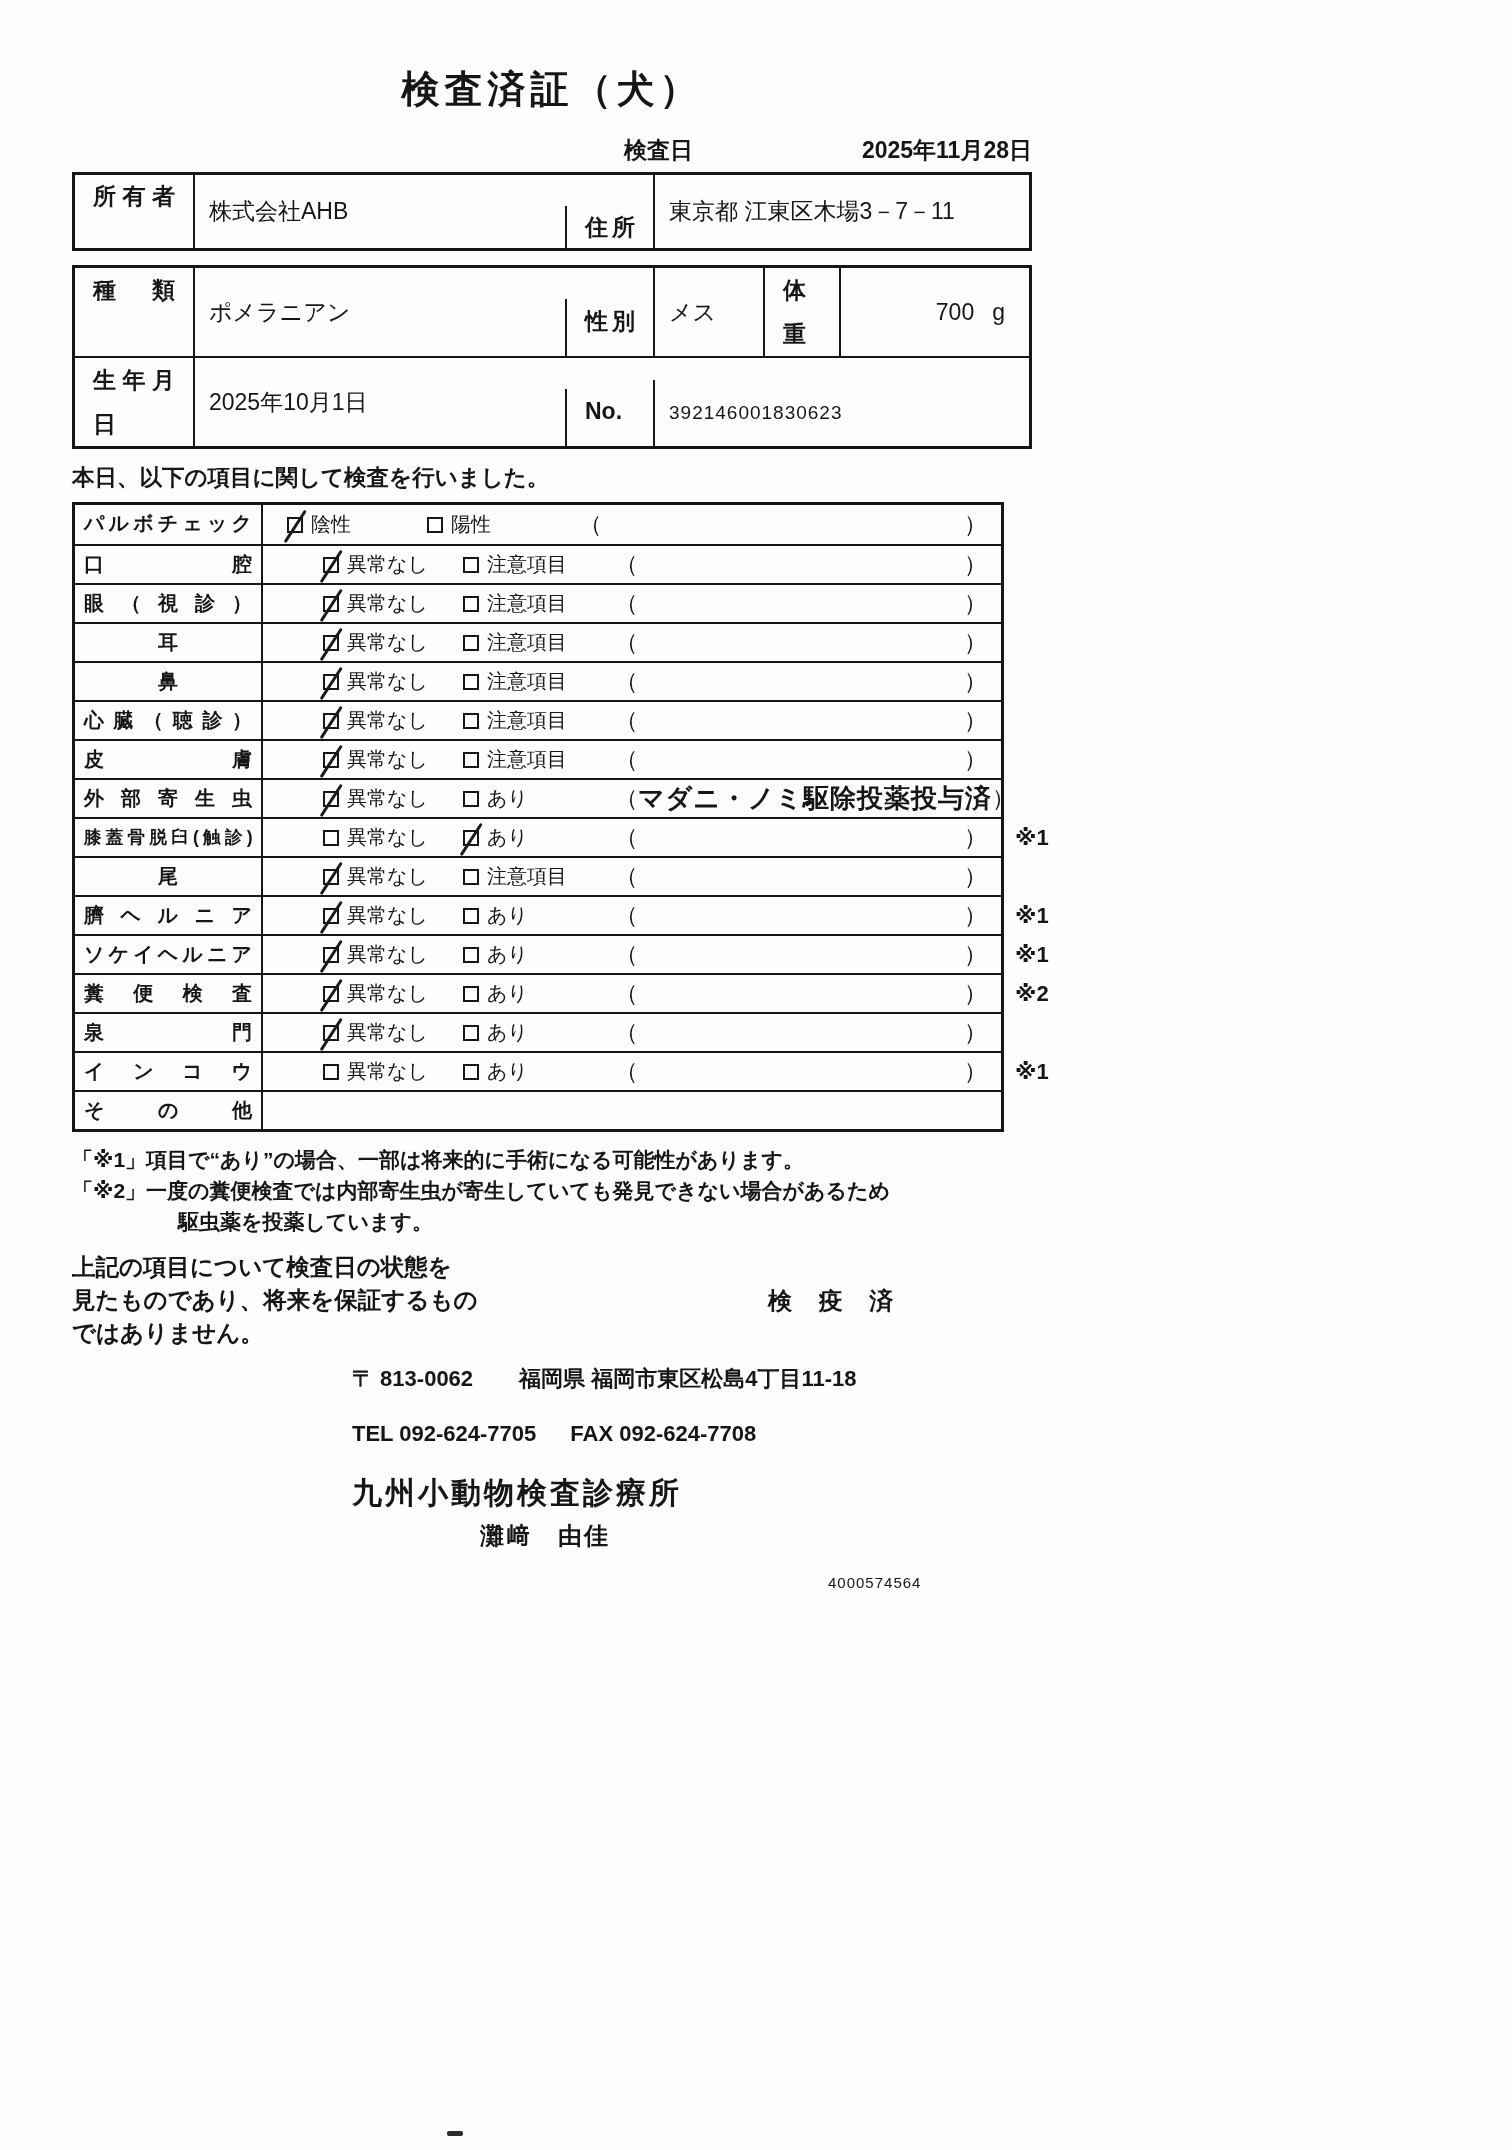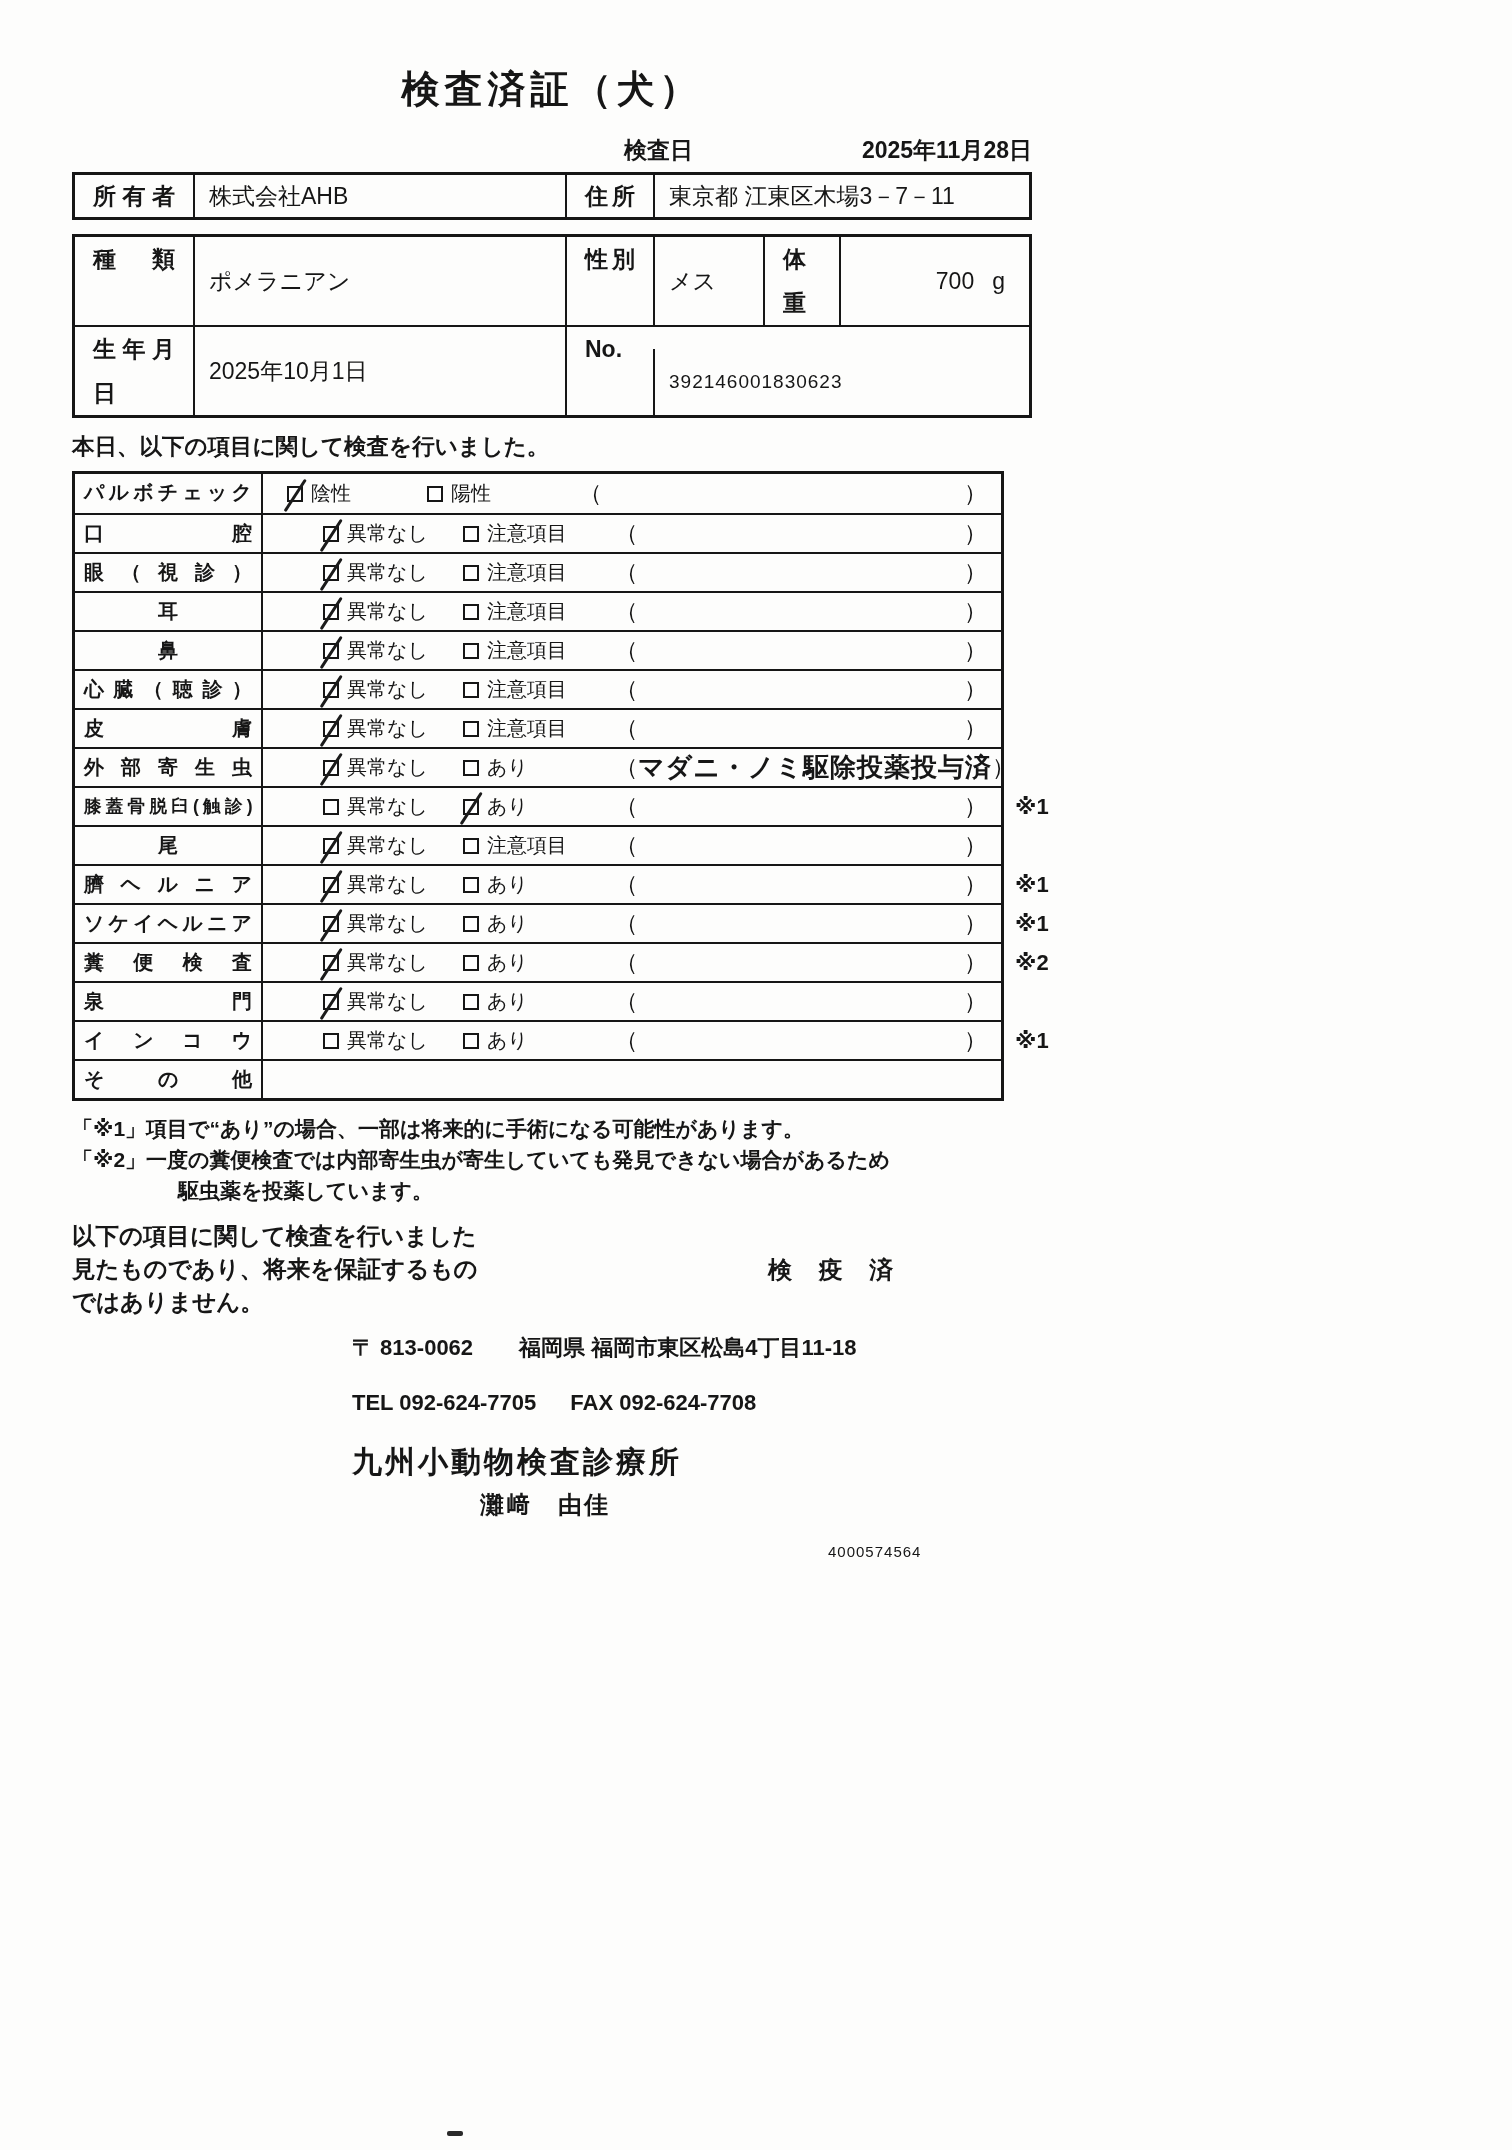--- a/index.html
+++ b/index.html
@@ -22,21 +22,21 @@
   .htable { width:960px; border:3px solid #161616; margin-top:6px; }
   .hrow { display:flex; width:100%; }
   .hrow + .hrow { border-top:2.5px solid #161616; }
   .hcell { border-left:2.5px solid #161616; display:flex; align-items:center; min-height:42px; font-size:23px; padding:0 14px; }
   .hcell:first-child { border-left:none; }
   .hcell.label { display:block; line-height:42px; font-weight:600; text-align:justify; text-align-last:justify; padding:0 18px; }
   .htable-b .hcell { min-height:44px; }
   .htable-b .hcell.label { line-height:44px; }
   .w-118 { width:118px; flex:none; }
   .w-372 { width:372px; flex:none; }
-  .w-88  { width:88px;  flex:none; }
+  .w-88  { width:88px;  flex:none;margin-top:31px; }
   .w-110 { width:110px; flex:none; }
   .w-76  { width:76px;  flex:none; }
   .w-rest { flex:1; }
   .weight-cell { justify-content:flex-end; gap:18px; padding-right:24px; }
   .no-cell { letter-spacing:1px; font-size:19px;margin-top:22px; }
   .mt14 { margin-top:14px; }
 
   .intro { margin-top:13px; font-size:22.5px; font-weight:600; }
 
   .insp-table { margin-top:9px; width:932px; border:3px solid #161616; }
@@ -312,21 +312,21 @@
     </div>
 
   <div class="footnotes">
     <div class="footnote">「※1」項目で“あり”の場合、一部は将来的に手術になる可能性があります。</div>
     <div class="footnote">「※2」一度の糞便検査では内部寄生虫が寄生していても発見できない場合があるため</div>
     <div class="footnote indent">駆虫薬を投薬しています。</div>
   </div>
 
   <div class="statement-wrap">
     <div class="statement">
-      <div>以下の項目に関して検査を行いました</div>
+      <div>上記の項目について検査日の状態を</div>
       <div>見たものであり、将来を保証するもの</div>
       <div>ではありません。</div>
     </div>
     <div class="stamp">検 疫 済</div>
   </div>
 
   <div class="clinic-block">
     <div class="postal-line">
       <span>〒 813-0062</span>
       <span>福岡県 福岡市東区松島4丁目11-18</span>

